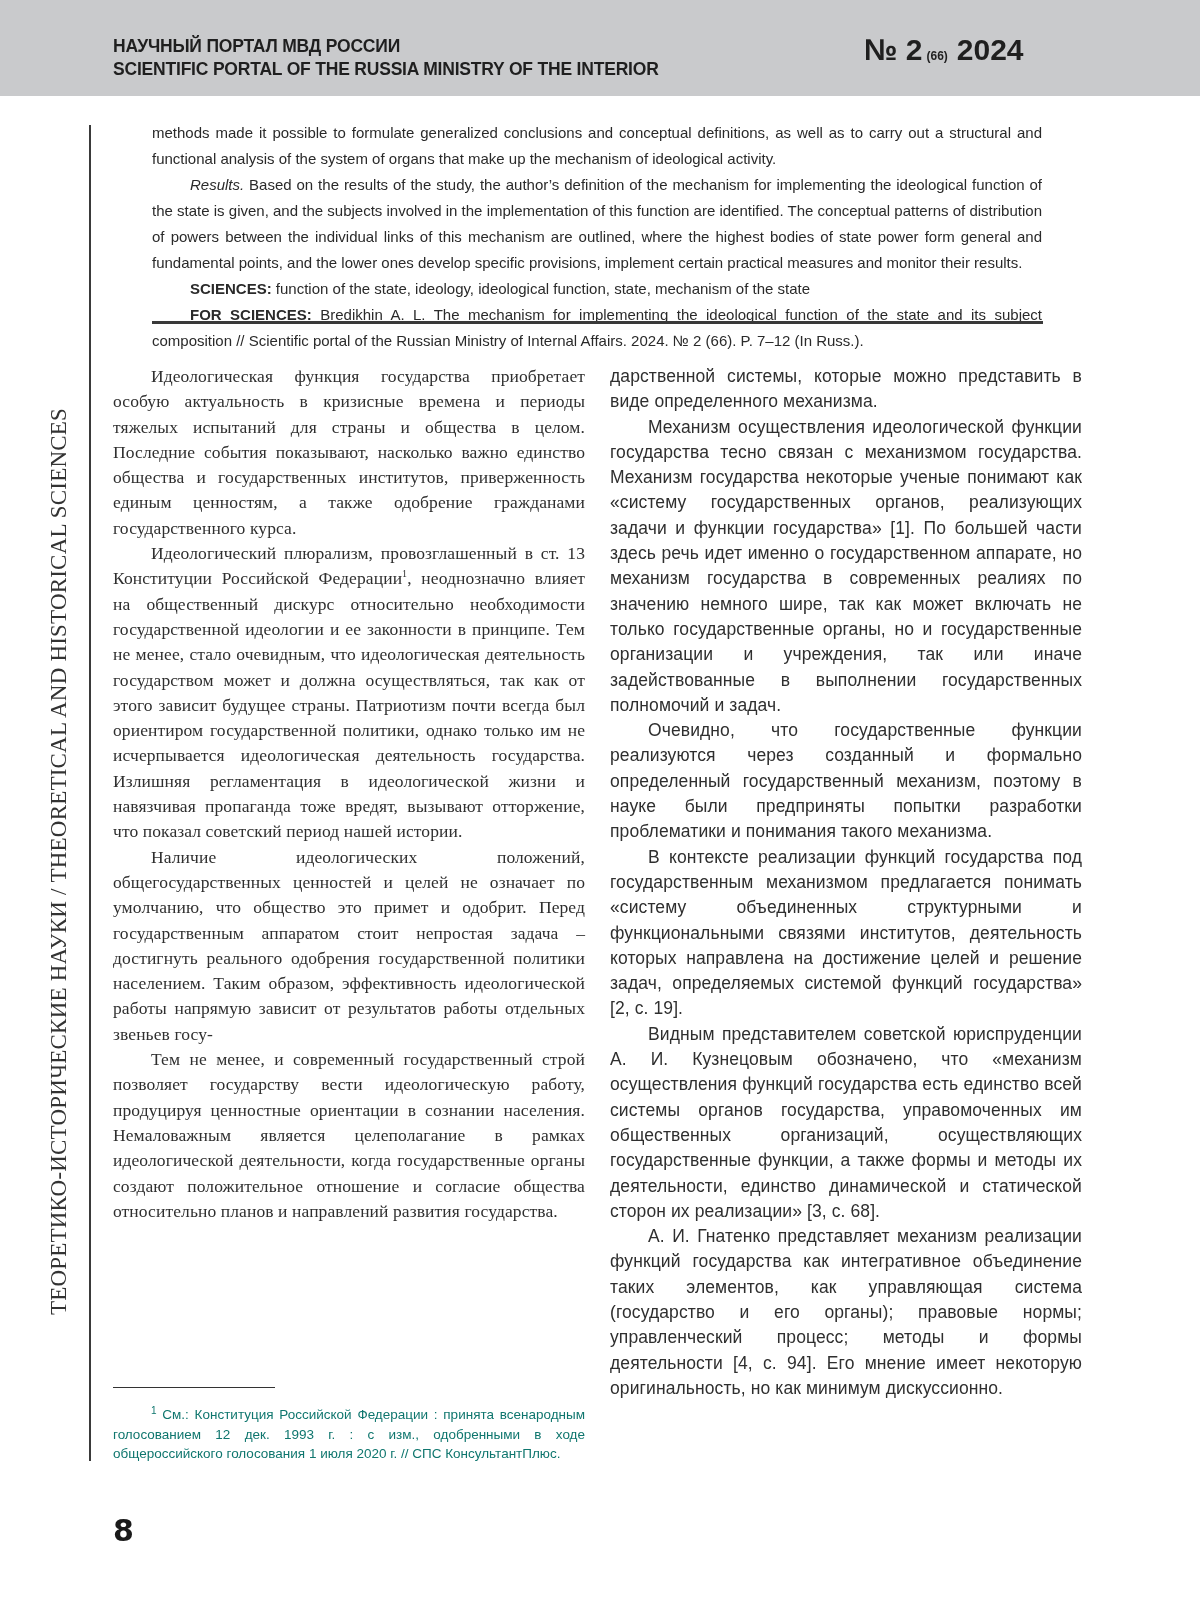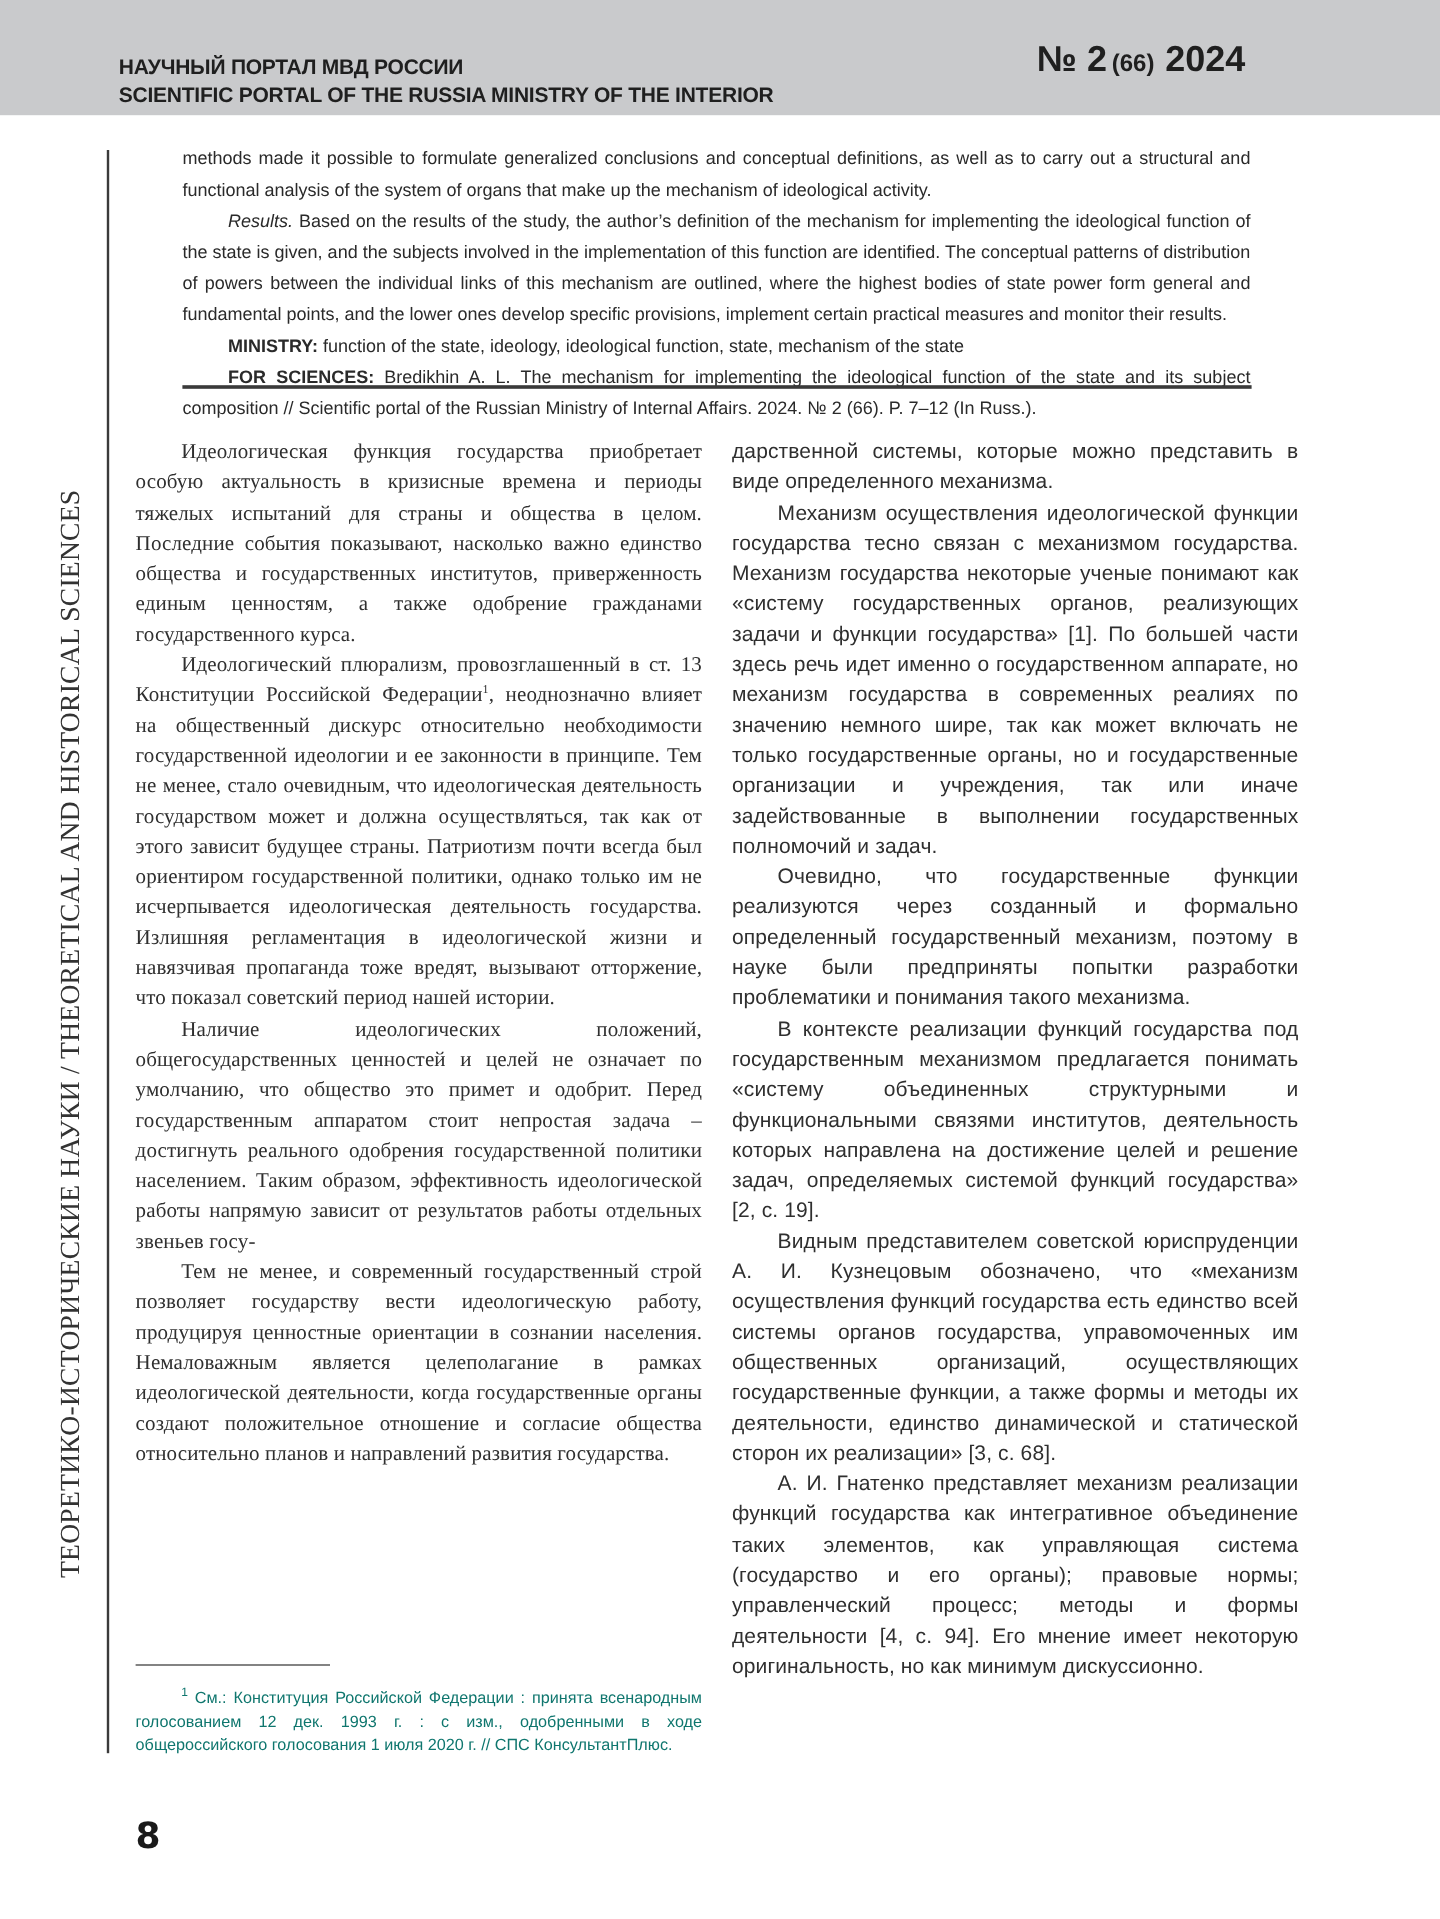--- a/index.html
+++ b/index.html
@@ -5,30 +5,30 @@
   html, body { margin: 0; padding: 0; }
   body {
     width: 1200px; height: 1599px; background: #ffffff; position: relative; overflow: hidden;
     font-family: "Liberation Sans", sans-serif; color: #2a2a2a;
   }
   .header {
     position: absolute; left: 0; top: 0; width: 1200px; height: 96px;
     background: #c9cacc;
   }
   .hdr-ru, .hdr-en {
-    position: absolute; left: 99px; font-weight: bold; font-size: 17.5px; color: #1f1f1f;
-    letter-spacing: -0.2px; white-space: nowrap; margin-top: 10px;
+    position: absolute; left: 113px; font-weight: bold; font-size: 17.5px; color: #1f1f1f;
+    letter-spacing: -0.2px; white-space: nowrap;
   }
   .hdr-ru { top: 36px; }
   .hdr-en { top: 59px; }
   .hdr-issue {
     position: absolute; left: 864px; top: 33px; white-space: nowrap; color: #1f1f1f; font-weight: bold;
   }
   .hdr-issue .num { font-size: 30px; }
-  .hdr-issue .paren { font-size: 20px; margin-left: 4px; }
+  .hdr-issue .paren { font-size: 12px; margin-left: 4px; }
   .hdr-issue .year { font-size: 30px; margin-left: 9px; }
 
   .side-rule {
     position: absolute; left: 89px; top: 125px; width: 2px; height: 1336px; background: #3a3a3a;
   }
   .side-title {
     position: absolute; left: 46px; top: 1315px; transform-origin: 0 0; transform: rotate(-90deg);
     font-family: "Liberation Serif", serif; font-size: 23px; color: #333; white-space: nowrap; letter-spacing: 0.2px;
   }
 
@@ -75,21 +75,21 @@
     <span class="num">№ 2</span><span class="paren">(66)</span><span class="year">2024</span>
   </div>
 </div>
 
 <div class="side-rule"></div>
 <div class="side-title">ТЕОРЕТИКО-ИСТОРИЧЕСКИЕ НАУКИ / THEORETICAL AND HISTORICAL SCIENCES</div>
 
 <div class="abstract">
   <p>methods made it possible to formulate generalized conclusions and conceptual definitions, as well as to carry out a structural and functional analysis of the system of organs that make up the mechanism of ideological activity.</p>
   <p class="ind"><i>Results.</i><span> Based on the results of the study, the author’s definition of the mechanism for implementing the ideological function of the state is given, and the subjects involved in the implementation of this function are identified. The conceptual patterns of distribution of powers between the individual links of this mechanism are outlined, where the highest bodies of state power form general and fundamental points, and the lower ones develop specific provisions, implement certain practical measures and monitor their results.</span></p>
-  <p class="ind"><span class="lbl">MINISTRY:</span><span> function of the state, ideology, ideological function, state, mechanism of the state</span></p>
+  <p class="ind"><span class="lbl">SCIENCES:</span><span> function of the state, ideology, ideological function, state, mechanism of the state</span></p>
   <p class="ind"><span class="lbl">FOR SCIENCES:</span><span> Bredikhin A. L. The mechanism for implementing the ideological function of the state and its subject composition // Scientific portal of the Russian Ministry of Internal Affairs. 2024. № 2 (66). P. 7–12 (In Russ.).</span></p>
 </div>
 <div class="abstract-rule"></div>
 
 <div class="col left">
   <p>Идеологическая функция государства приобретает особую актуальность в кризисные времена и периоды тяжелых испытаний для страны и общества в целом. Последние события показывают, насколько важно единство общества и государственных институтов, приверженность единым ценностям, а также одобрение гражданами государственного курса.</p>
   <p><span>Идеологический плюрализм, провозглашенный в ст. 13 Конституции Российской Федерации</span><sup>1</sup><span>, неоднозначно влияет на общественный дискурс относительно необходимости государственной идеологии и ее законности в принципе. Тем не менее, стало очевидным, что идеологическая деятельность государством может и должна осуществляться, так как от этого зависит будущее страны. Патриотизм почти всегда был ориентиром государственной политики, однако только им не исчерпывается идеологическая деятельность государства. Излишняя регламентация в идеологической жизни и навязчивая пропаганда тоже вредят, вызывают отторжение, что показал советский период нашей истории.</span></p>
   <p>Наличие идеологических положений, общегосударственных ценностей и целей не означает по умолчанию, что общество это примет и одобрит. Перед государственным аппаратом стоит непростая задача – достигнуть реального одобрения государственной политики населением. Таким образом, эффективность идеологической работы напрямую зависит от результатов работы отдельных звеньев госу-</p>
   <p>Тем не менее, и современный государственный строй позволяет государству вести идеологическую работу, продуцируя ценностные ориентации в сознании населения. Немаловажным является целеполагание в рамках идеологической деятельности, когда государственные органы создают положительное отношение и согласие общества относительно планов и направлений развития государства.</p>
 </div>

